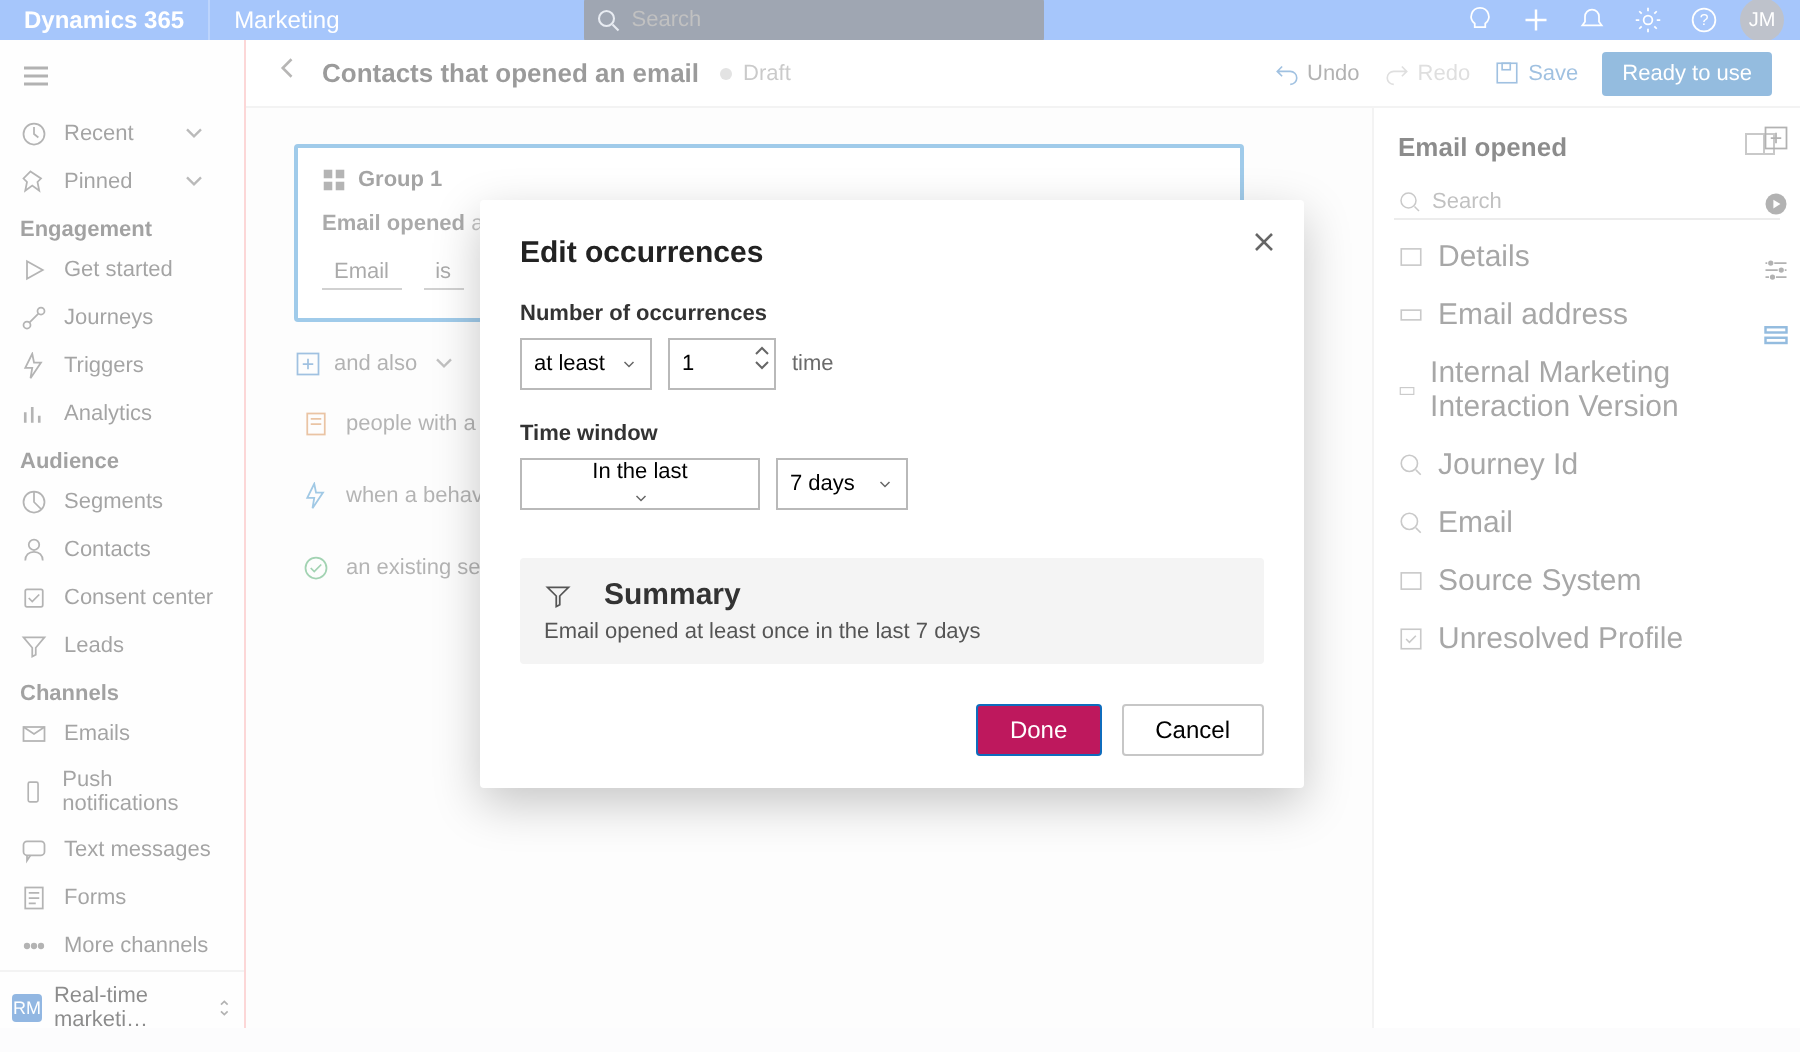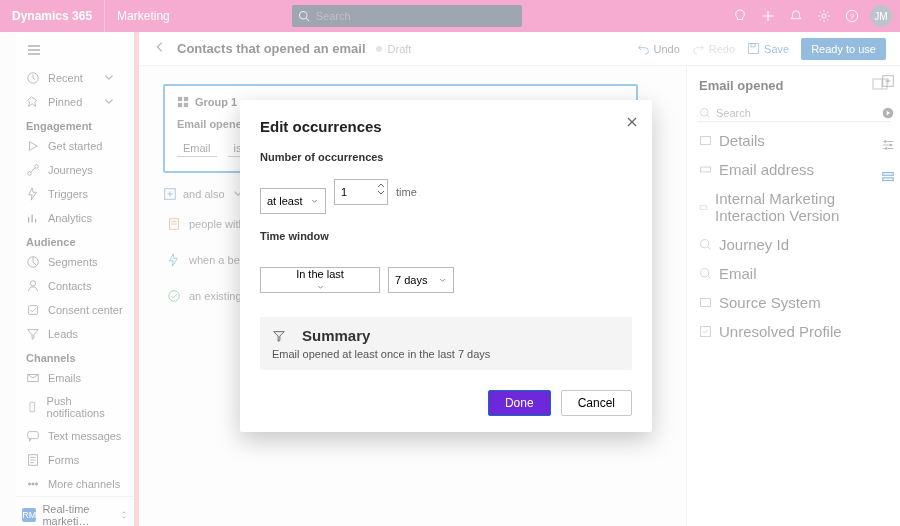--- a/index.html
+++ b/index.html
@@ -1,30 +1,30 @@
 <!DOCTYPE html>
 <html><head>
 <meta charset="utf-8">
 <style>
   * { box-sizing: border-box; margin: 0; padding: 0; font-family: "Segoe UI", Arial, sans-serif; }
   body { width: 900px; height: 526px; overflow: hidden; background: #f8f9fa; position: relative; }
   
-  .header { height: 32px; background: #ec4899; color: #fff; display: flex; align-items: center; font-size: 12px; }
+  .header { height: 20px; background: #3b82f6; color: #fff; display: flex; align-items: center; font-size: 12px; }
   .brand { padding: 0 12px; font-weight:600; border-right: 1px solid rgba(255,255,255,0.25); line-height: 32px; }
   .header .area { padding: 0 12px; line-height:32px; }
   .search-wrap { margin-left: 110px; display:flex; align-items:center; background:#2b3a56; border-radius:2px; width:230px; height:22px; padding:0 6px; }
   .search-wrap svg { width:12px; height:12px; fill:#ccd4e2; margin-right:6px; }
   .search-wrap input { flex:1; background:transparent; border:none; outline:none; color:#fff; font-size:11px; }
   .header-icons { margin-left:auto; display:flex; align-items:center; }
   .header-icons .hicon { width:28px; height:32px; display:flex; align-items:center; justify-content:center; cursor:pointer; }
   .header-icons svg { width:14px; height:14px; fill:#fff; }
   .avatar { width:22px; height:22px; border-radius:50%; background:#70798c; display:flex; align-items:center; justify-content:center; font-size:10px; margin:0 8px 0 4px;}
   
   .body { display:flex; height: calc(100% - 32px); filter: grayscale(0.05); }
-  .sidebar { width:123px; border-right:5px solid #fca5a5; padding:6px 0 0 0; background:#fdfdfd; display:flex; flex-direction:column;margin-left:16px; }
+  .sidebar { width:123px; border-right:1px solid #fca5a5; padding:6px 0 0 0; background:#fdfdfd; display:flex; flex-direction:column; }
   .hamburger { padding:4px 10px; }
   .hamburger svg{width:16px;height:16px;fill:#555;}
   .side-item { display:flex; align-items:center; padding:5px 10px; font-size:11px; color:#363636; cursor:pointer; }
   .side-item svg { width:14px; height:14px; margin-right:8px; fill:#595959; stroke:#595959; }
   .side-item .chev { margin-left:auto; }
   .side-head { font-size:11px; font-weight:600; color:#323232; padding:6px 10px 2px 10px; }
   .side-footer { margin-top:auto; border-top:1px solid #e4e4e4; display:flex; align-items:center; padding:6px 6px; font-size:11px;}
   .side-footer .badge{width:18px;height:14px;background:#0b62c4;color:#fff;font-size:9px;display:flex;align-items:center;justify-content:center;border-radius:2px;margin-right:6px;}
   
   .main { flex:1; display:flex; flex-direction:column; }
@@ -66,34 +66,34 @@
   .sidetools .active svg{stroke:#0f6cbd;fill:#0f6cbd;}
   
   .overlay{position:absolute;inset:0;background:rgba(255,255,255,0.55);}
   .dialog{position:absolute;left:240px;top:100px;width:412px;background:#fff;box-shadow:0 8px 24px rgba(0,0,0,0.22);padding:18px 20px 16px 20px;border-radius:2px;}
   .dialog h2{font-size:15px;font-weight:600;color:#222;}
   .dialog .close{position:absolute;right:14px;top:14px;cursor:pointer;}
   .dialog .close svg{width:12px;height:12px;stroke:#666;}
   .field-label{font-size:11px;font-weight:600;color:#333;margin-top:16px;margin-bottom:6px;}
   .inline-controls{display:flex;align-items:center;gap:8px;}
   .select, .numbox{border:1px solid #b9b9b9;height:26px;font-size:11px;display:flex;align-items:center;padding:0 6px;background:#fff;}
-  .select{min-width:66px;justify-content:space-between;gap:3px;margin-top:19px;}
+  .select{min-width:66px;justify-content:space-between;gap:3px;}
   .numbox{width:54px;position:relative;}
   .numbox input{border:none;outline:none;width:28px;font-size:11px;}
   .spin{position:absolute;right:2px;top:1px;display:flex;flex-direction:column;}
   .spin svg{width:8px;height:8px;fill:#666;}
   .unit{font-size:11px;color:#6a6a6a;}
   .wide{min-width:120px;flex-direction:column;}
   .summary{background:#f4f4f4;border-radius:2px;margin-top:24px;padding:10px 12px;}
   .summary .sh{display:flex;gap:16px;align-items:center;font-size:15px;font-weight:600;color:#333;}
   .summary .sh svg{width:14px;height:14px;fill:#555;}
   .summary .st{font-size:11px;color:#555;margin-top:4px;}
   .dlg-actions{display:flex;justify-content:flex-end;gap:10px;margin-top:20px;}
   .btn{font-size:12px;padding:5px 16px;border:1px solid #c7c7c7;background:#fff;border-radius:2px;cursor:pointer;}
-  .btn.primary{background:#6d28d9;color:#fff;border-color:#0f6cbd;}
+  .btn.primary{background:#be185d;color:#fff;border-color:#0f6cbd;}
 </style>
 </head>
 <body>
 
 <div class="header">
   <div class="brand">Dynamics 365</div>
   <div class="area">Marketing</div>
   <div class="search-wrap">
     <svg viewBox="0 0 16 16">
         <circle cx="7" cy="7" r="5" fill="none" stroke="#ccd4e2" stroke-width="1.4"></circle>

